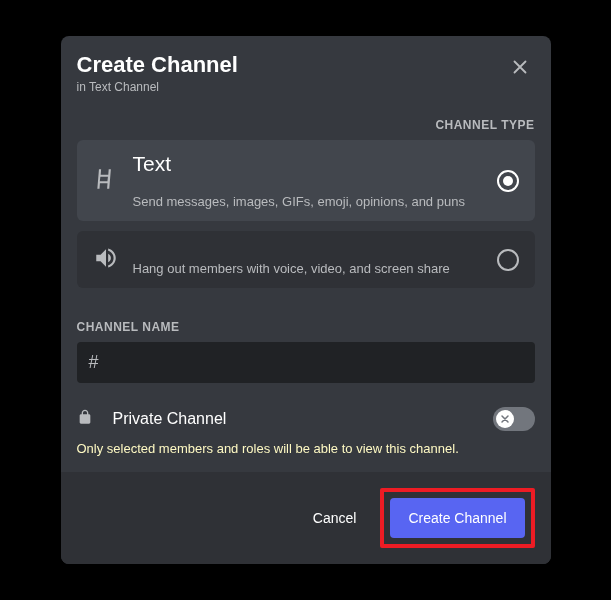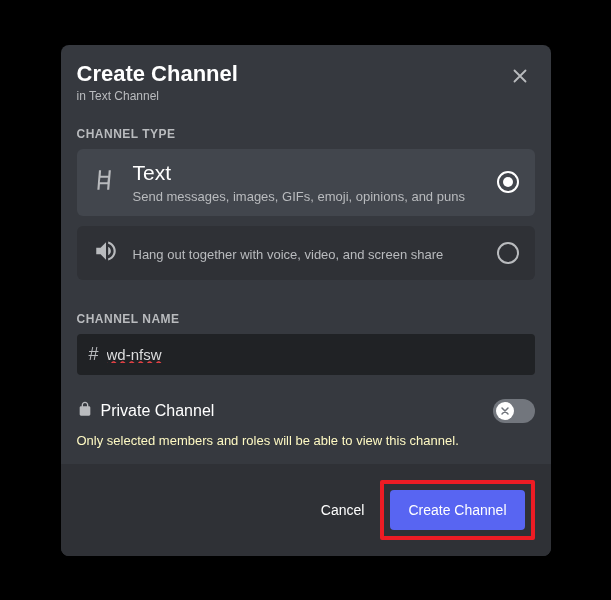--- a/index.html
+++ b/index.html
@@ -50,20 +50,21 @@
       color: #b9bbbe;
       font-size: 12px;
       font-weight: 700;
       letter-spacing: 0.5px;
       text-transform: uppercase;
       margin-bottom: 8px;
       margin-top: 32px;
     }
     .section-label:first-child {
       margin-top: 8px;
+      text-align: right;
     }
     .option-card {
       background: #2f3136;
       border-radius: 6px;
       padding: 12px 16px;
       display: flex;
       align-items: center;
       gap: 14px;
       margin-bottom: 10px;
       cursor: pointer;
@@ -79,21 +80,21 @@
       flex: 1;
     }
     .option-title {
       color: #fff;
       font-size: 21px;
       font-weight: 500;
     }
     .option-desc {
       color: #b9bbbe;
       font-size: 13px;
-      margin-top: 4px;
+      margin-top: 18px;
     }
     .radio {
       width: 22px;
       height: 22px;
       border: 2px solid #b9bbbe;
       border-radius: 50%;
       display: flex;
       align-items: center;
       justify-content: center;
       flex-shrink: 0;
@@ -132,21 +133,21 @@
     }
     .private-row {
       display: flex;
       align-items: center;
       justify-content: space-between;
       margin-top: 24px;
     }
     .private-left {
       display: flex;
       align-items: center;
-      gap: 8px;
+      gap: 20px;
     }
     .private-title {
       color: #fff;
       font-size: 16px;
       font-weight: 500;
     }
     .lock-icon {
       color: #b9bbbe;
     }
     .toggle {
@@ -173,20 +174,21 @@
       color: #fef9c3;
       font-size: 13px;
       margin-top: 10px;
     }
     .modal-footer {
       background: #2f3136;
       padding: 16px;
       display: flex;
       justify-content: flex-end;
       align-items: center;
+      gap: 8px;
     }
     .btn-cancel {
       background: transparent;
       border: none;
       color: #fff;
       font-size: 14px;
       font-weight: 500;
       padding: 10px 16px;
       cursor: pointer;
     }
@@ -238,29 +240,28 @@
       <div class="radio selected"></div>
     </div>
 
     <div class="option-card">
       <div class="option-icon">
         <svg width="26" height="26" viewBox="0 0 24 24" fill="currentColor">
             <path d="M3 9v6h4l5 5V4L7 9H3zm13.5 3c0-1.8-1-3.3-2.5-4v8c1.5-.7 2.5-2.2 2.5-4zM14 3.2v2c2.9.9 5 3.5 5 6.8s-2.1 5.9-5 6.8v2c4-1 7-4.5 7-8.8s-3-7.8-7-8.8z"></path>
           </svg>
       </div>
       <div class="option-content">
-        <div class="option-desc">Hang out together with voice, video, and screen share</div>
+        <div class="option-desc">Hang out members with voice, video, and screen share</div>
       </div>
       <div class="radio"></div>
     </div>
 
     <div class="section-label">CHANNEL NAME</div>
     <div class="input-wrapper">
       <span class="input-prefix">#</span>
-      <input class="channel-input" type="text" value="wd-nfsw" style="">
     </div>
 
     <div class="private-row">
       <div class="private-left">
         <span class="lock-icon">
           <svg width="16" height="16" viewBox="0 0 24 24" fill="currentColor">
               <path d="M18 8h-1V6c0-2.8-2.2-5-5-5S7 3.2 7 6v2H6c-1.1 0-2 .9-2 2v10c0 1.1.9 2 2 2h12c1.1 0 2-.9 2-2V10c0-1.1-.9-2-2-2zM9 6c0-1.7 1.3-3 3-3s3 1.3 3 3v2H9V6z"></path>
             </svg>
         </span>
         <span class="private-title">Private Channel</span>

